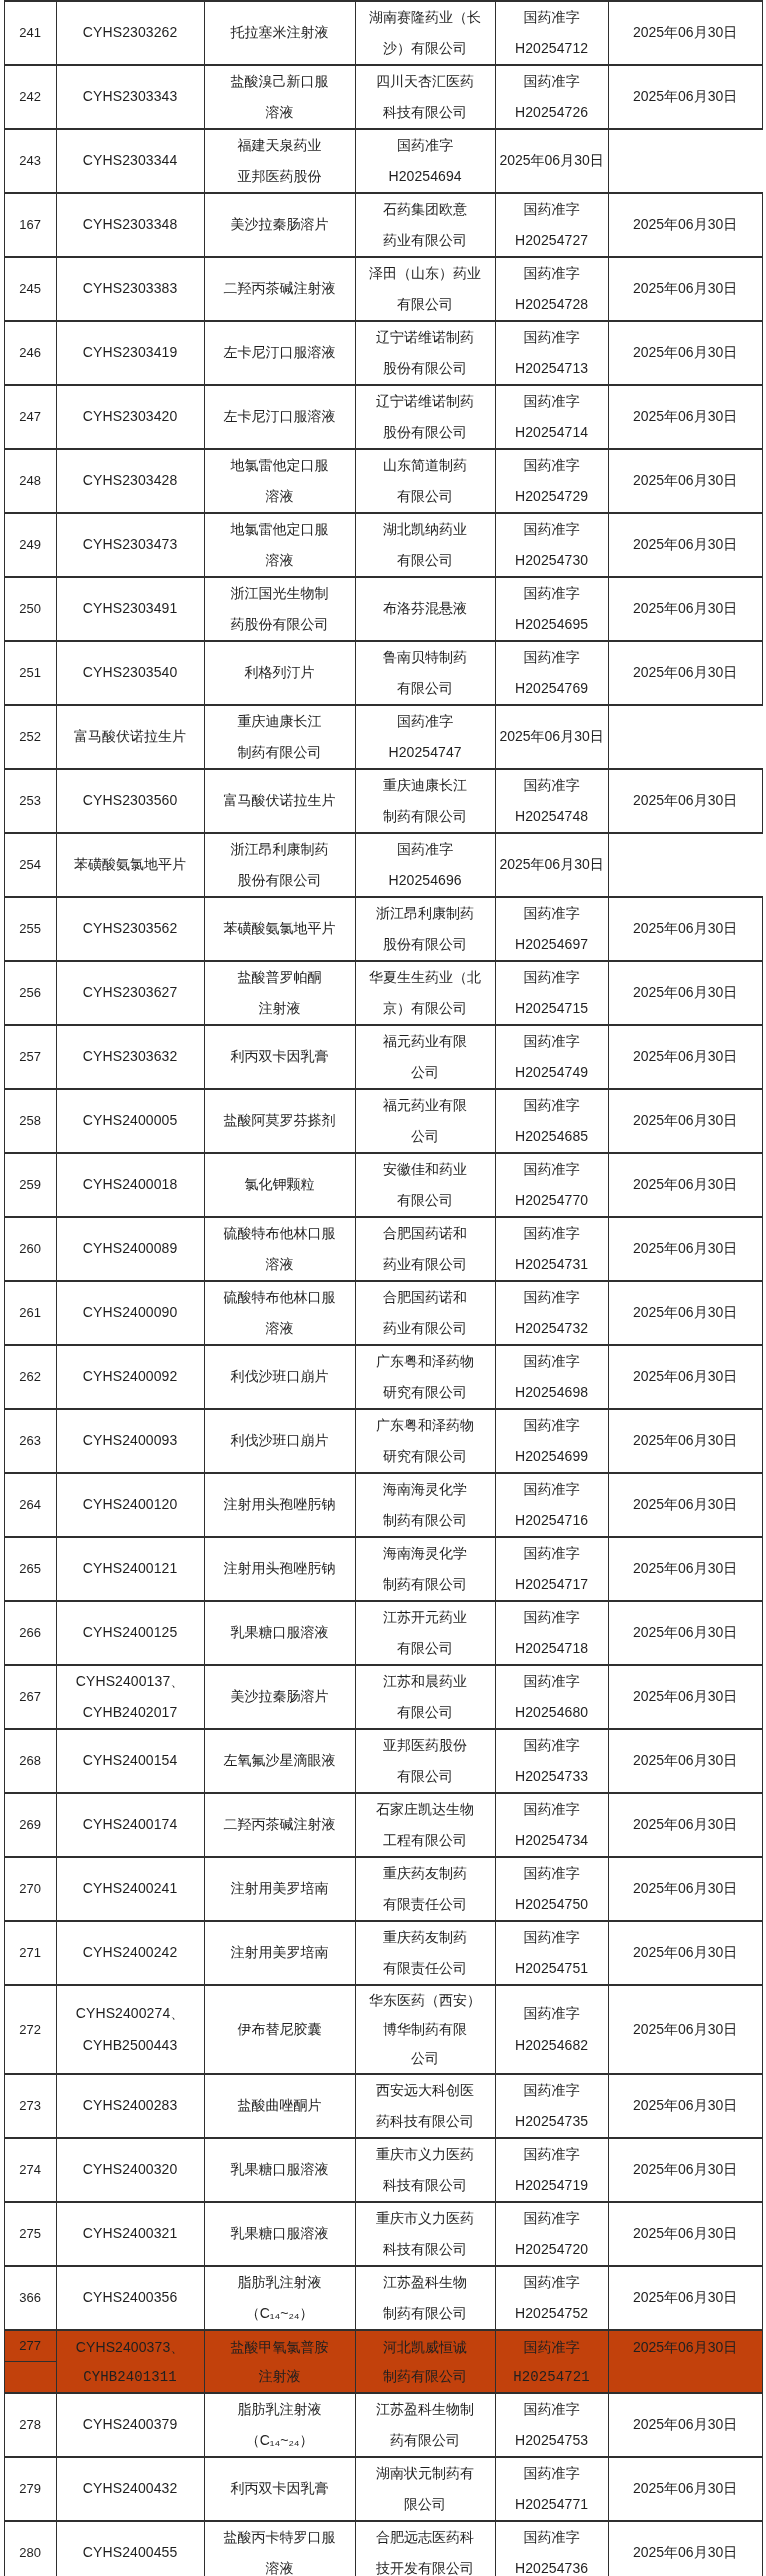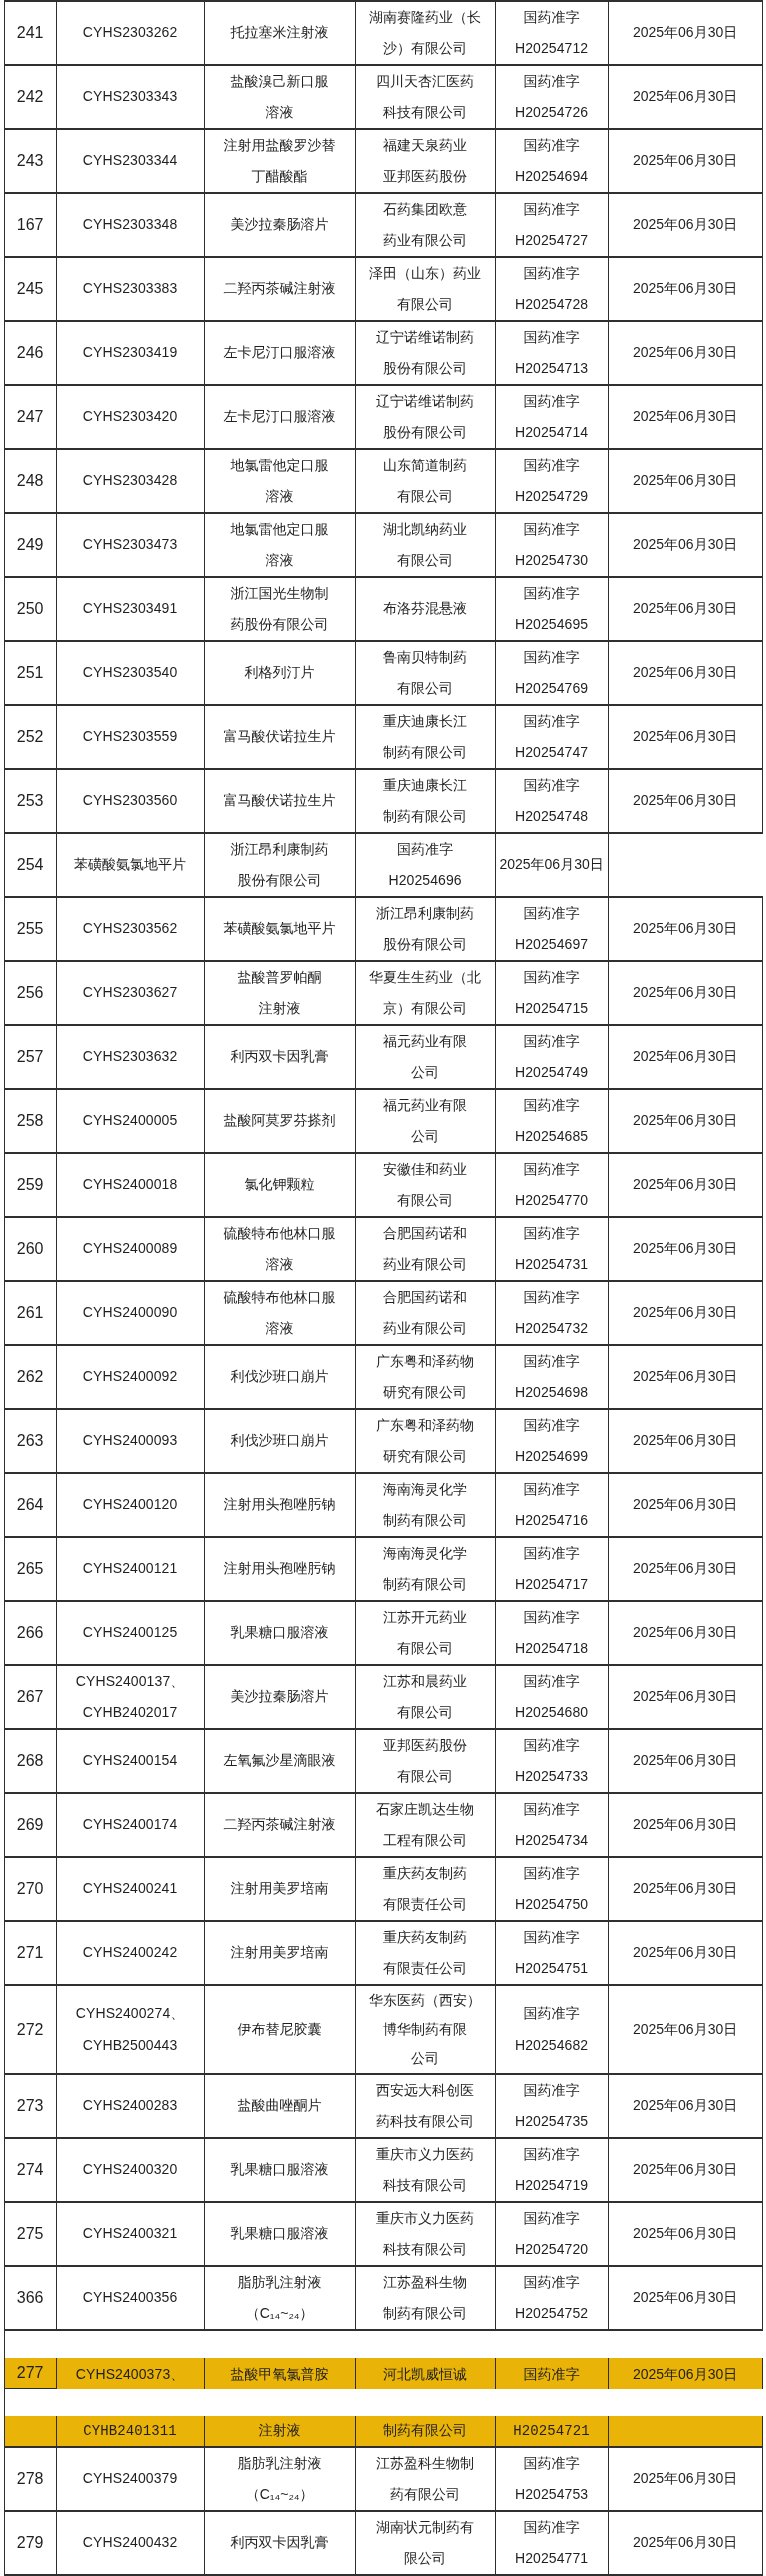--- a/index.html
+++ b/index.html
@@ -26,26 +26,26 @@
     text-align:center;
     white-space:pre-line;
     font-size:14px;
     line-height:31.5px;
     color:#1f1f1f;
     overflow:hidden;
     padding:0 2.9px;
   }
   .row.tall .cell.company{line-height:29px;}
   .cell.acc,.cell.license{letter-spacing:0.1px;}
-  .cell.no{font-size:16px;}
+  .cell.no{font-size:13px;}
   
   .subrow{
     display:grid;
     grid-template-columns:52px 148px 151px 140px 113px 1fr;
-    box-sizing:border-box;background:#eab308;margin-top:27px;
+    box-sizing:border-box;background:#c2410c;
   }
   .subrow .cell{line-height:30px;}
   .subrow.a{border-bottom:none;}
   .subrow.a .cell.no{border-bottom:1.4px solid #2f2f2f;}
   .subrow.b{border-bottom:2.1px solid #2f2f2f;}
 </style>
 </head>
 <body>
 
 <div class="table" id="approval-table">
@@ -66,22 +66,20 @@
 溶液</div>
       <div class="cell company">四川天杏汇医药
 科技有限公司</div>
       <div class="cell license">国药准字
 H20254726</div>
       <div class="cell date">2025年06月30日</div>
     </div>
     <div class="row" style="grid-template-rows: 62px;">
       <div class="cell no">243</div>
       <div class="cell acc">CYHS2303344</div>
-      <div class="cell drug">注射用盐酸罗沙替
-丁醋酸酯</div>
       <div class="cell company">福建天泉药业
 亚邦医药股份</div>
       <div class="cell license">国药准字
 H20254694</div>
       <div class="cell date">2025年06月30日</div>
     </div>
     <div class="row" style="grid-template-rows: 62px;">
       <div class="cell no">167</div>
       <div class="cell acc">CYHS2303348</div>
       <div class="cell drug">美沙拉秦肠溶片</div>
@@ -158,21 +156,20 @@
       <div class="cell acc">CYHS2303540</div>
       <div class="cell drug">利格列汀片</div>
       <div class="cell company">鲁南贝特制药
 有限公司</div>
       <div class="cell license">国药准字
 H20254769</div>
       <div class="cell date">2025年06月30日</div>
     </div>
     <div class="row" style="grid-template-rows: 62px;">
       <div class="cell no">252</div>
-      <div class="cell acc">CYHS2303559</div>
       <div class="cell drug">富马酸伏诺拉生片</div>
       <div class="cell company">重庆迪康长江
 制药有限公司</div>
       <div class="cell license">国药准字
 H20254747</div>
       <div class="cell date">2025年06月30日</div>
     </div>
     <div class="row" style="grid-template-rows: 62px;">
       <div class="cell no">253</div>
       <div class="cell acc">CYHS2303560</div>

